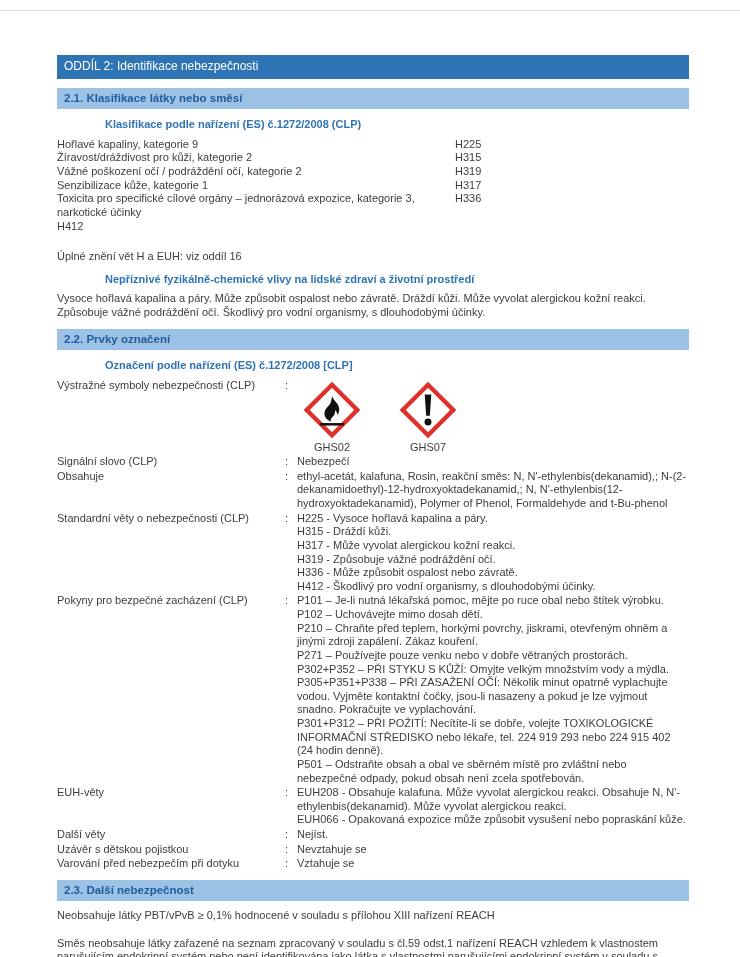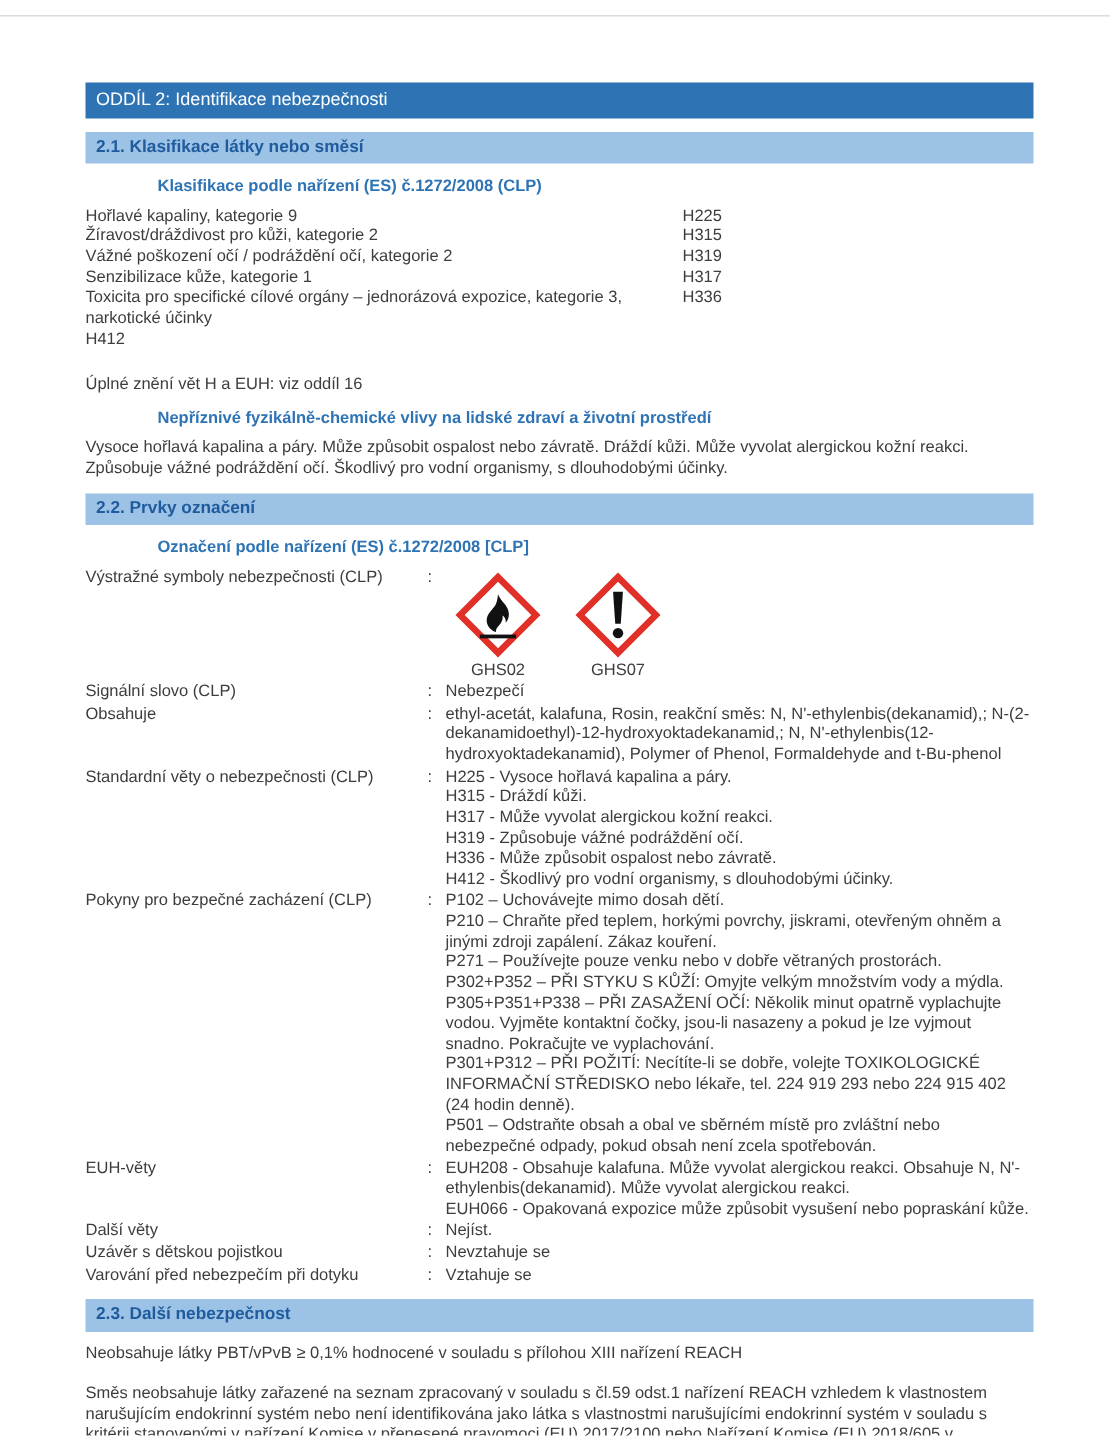--- a/index.html
+++ b/index.html
@@ -28,21 +28,21 @@
   .cls-label { width:398px; flex:0 0 398px; }
   .cls-code { flex:1; }
   .note-line { margin-top:17px; }
   .para { margin-top:8px; }
 
   .lbl-row { display:flex; align-items:flex-start; margin-top:1px; }
   .lbl { width:228px; flex:0 0 228px; }
   .colon { width:12px; flex:0 0 12px; }
   .val { flex:1; }
 
-  .picto-wrap { display:flex; gap:10px; padding-top:2px; }
+  .picto-wrap { display:flex; gap:26px; padding-top:2px; }
   .picto { display:flex; flex-direction:column; align-items:center; width:70px; }
   .picto svg { display:block; }
   .picto-caption { margin-top:2px; color:#3d3d3d; }
 </style>
 </head>
 <body>
 
 <div class="top-rule"></div>
 
 <div class="content">
@@ -140,20 +140,21 @@
         <div>H336 - Může způsobit ospalost nebo závratě.</div>
         <div>H412 - Škodlivý pro vodní organismy, s dlouhodobými účinky.</div>
       </span>
   </div>
 
   <div class="lbl-row">
     <span class="lbl">Pokyny pro bezpečné zacházení (CLP)</span>
     <span class="colon">:</span>
     <span class="val">
 
+    <div>P101 – Je-li nutná lékařská pomoc, mějte po ruce obal nebo štítek výrobku.</div>
         <div>P102 – Uchovávejte mimo dosah dětí.</div>
         <div>P210 – Chraňte před teplem, horkými povrchy, jiskrami, otevřeným ohněm a jinými zdroji zapálení. Zákaz kouření.</div>
         <div>P271 – Používejte pouze venku nebo v dobře větraných prostorách.</div>
         <div>P302+P352 – PŘI STYKU S KŮŽÍ: Omyjte velkým množstvím vody a mýdla.</div>
         <div>P305+P351+P338 – PŘI ZASAŽENÍ OČÍ: Několik minut opatrně vyplachujte vodou. Vyjměte kontaktní čočky, jsou-li nasazeny a pokud je lze vyjmout snadno. Pokračujte ve vyplachování.</div>
         <div>P301+P312 – PŘI POŽITÍ: Necítíte-li se dobře, volejte TOXIKOLOGICKÉ INFORMAČNÍ STŘEDISKO nebo lékaře, tel. 224 919 293 nebo 224 915 402 (24 hodin denně).</div>
         <div>P501 – Odstraňte obsah a obal ve sběrném místě pro zvláštní nebo nebezpečné odpady, pokud obsah není zcela spotřebován.</div>
       </span>
   </div>
 

